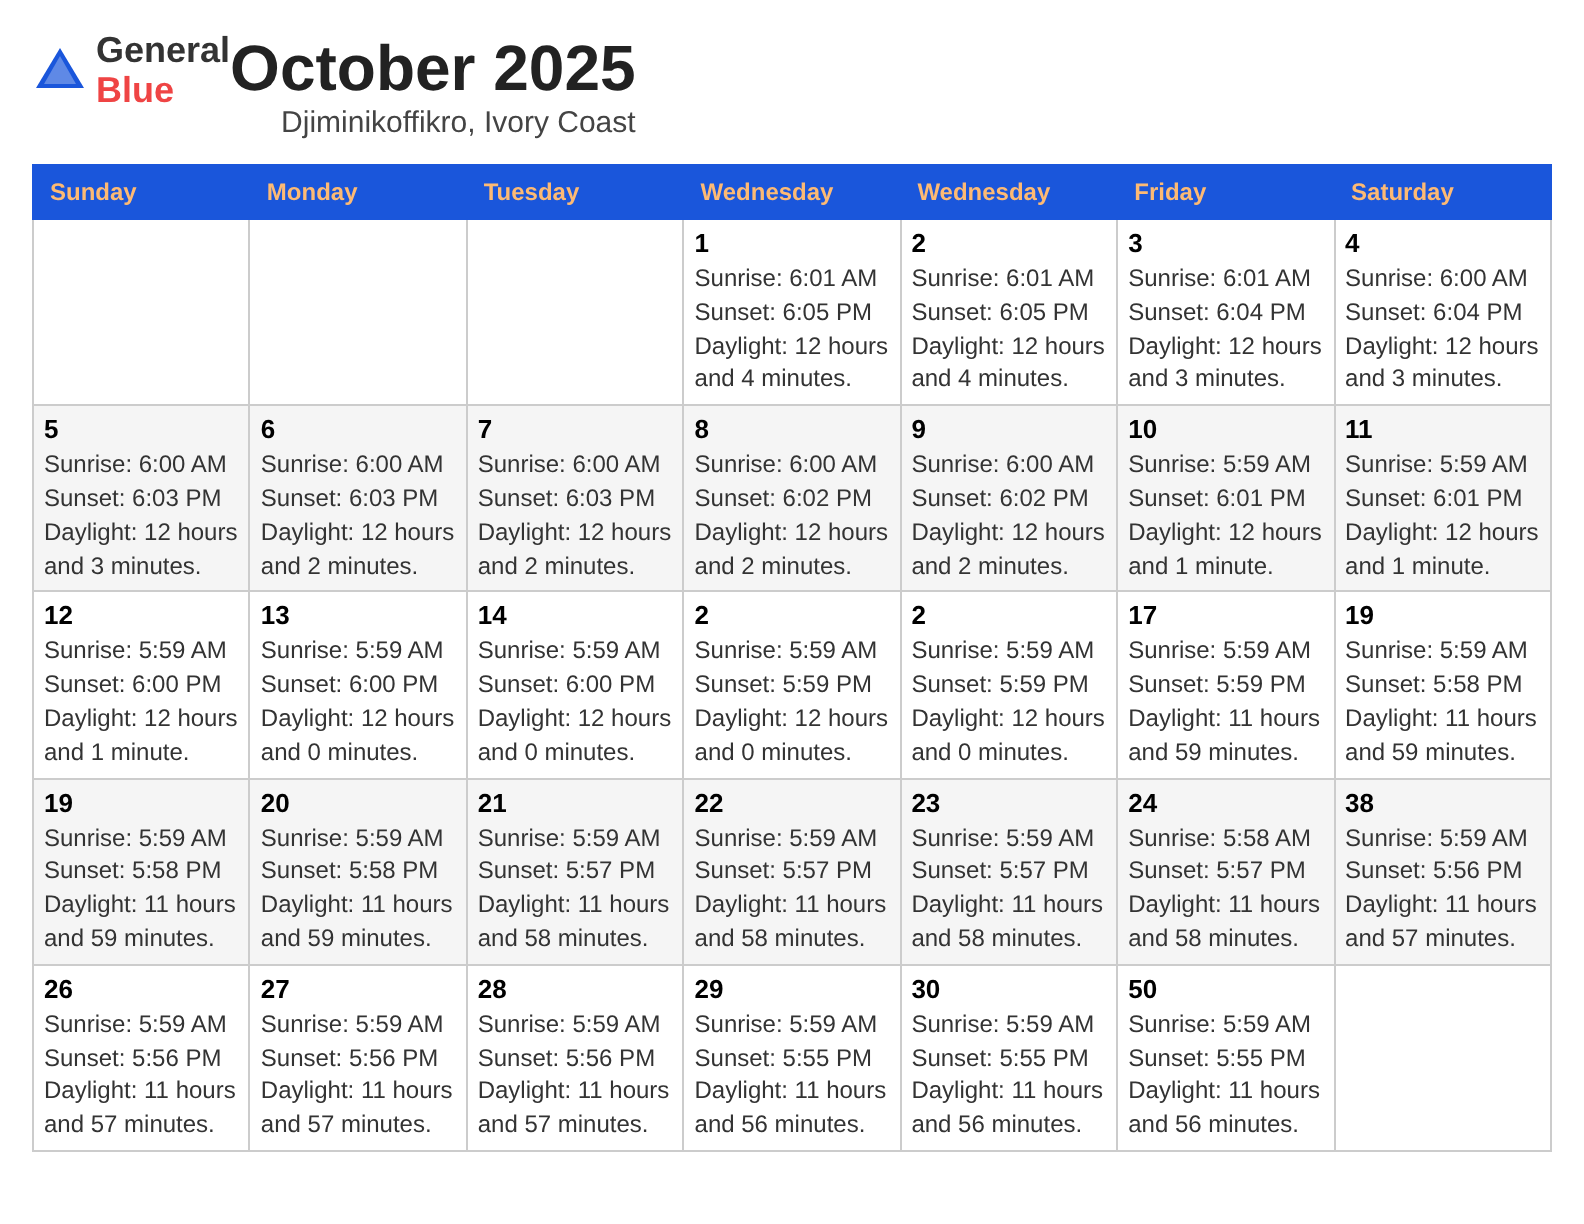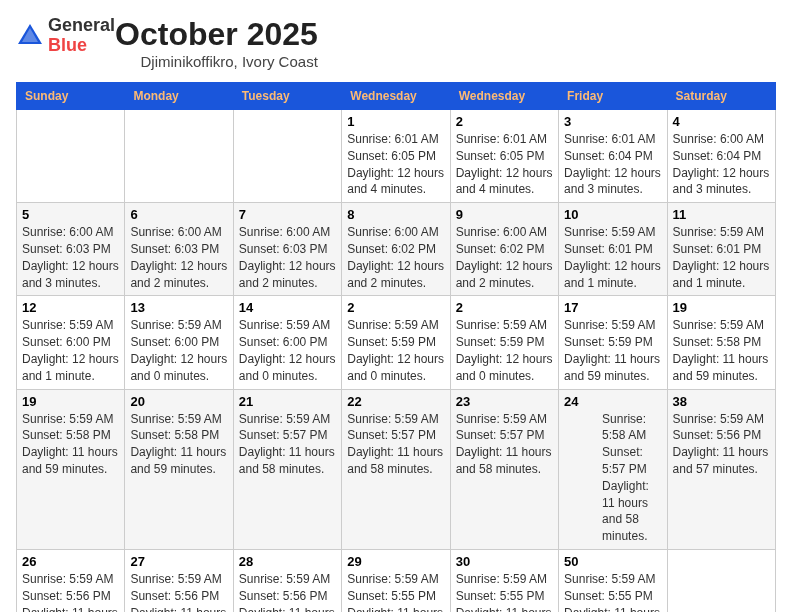--- a/index.html
+++ b/index.html
@@ -260,21 +260,21 @@
 Daylight: 11 hours and 58 minutes.</div>
         </td>
         <td>
           <span class="day-num">23</span>
           <div class="day-info" style="white-space: pre-line;">Sunrise: 5:59 AM
 Sunset: 5:57 PM
 Daylight: 11 hours and 58 minutes.</div>
         </td>
         <td>
           <span class="day-num">24</span>
-          <div class="day-info" style="white-space: pre-line; margin-left: 38px;">Sunrise: 5:58 AM
+          <div class="day-info" style="white-space: pre-line;">Sunrise: 5:58 AM
 Sunset: 5:57 PM
 Daylight: 11 hours and 58 minutes.</div>
         </td>
         <td>
           <span class="day-num">38</span>
           <div class="day-info" style="white-space: pre-line;">Sunrise: 5:59 AM
 Sunset: 5:56 PM
 Daylight: 11 hours and 57 minutes.</div>
         </td>
       </tr>

